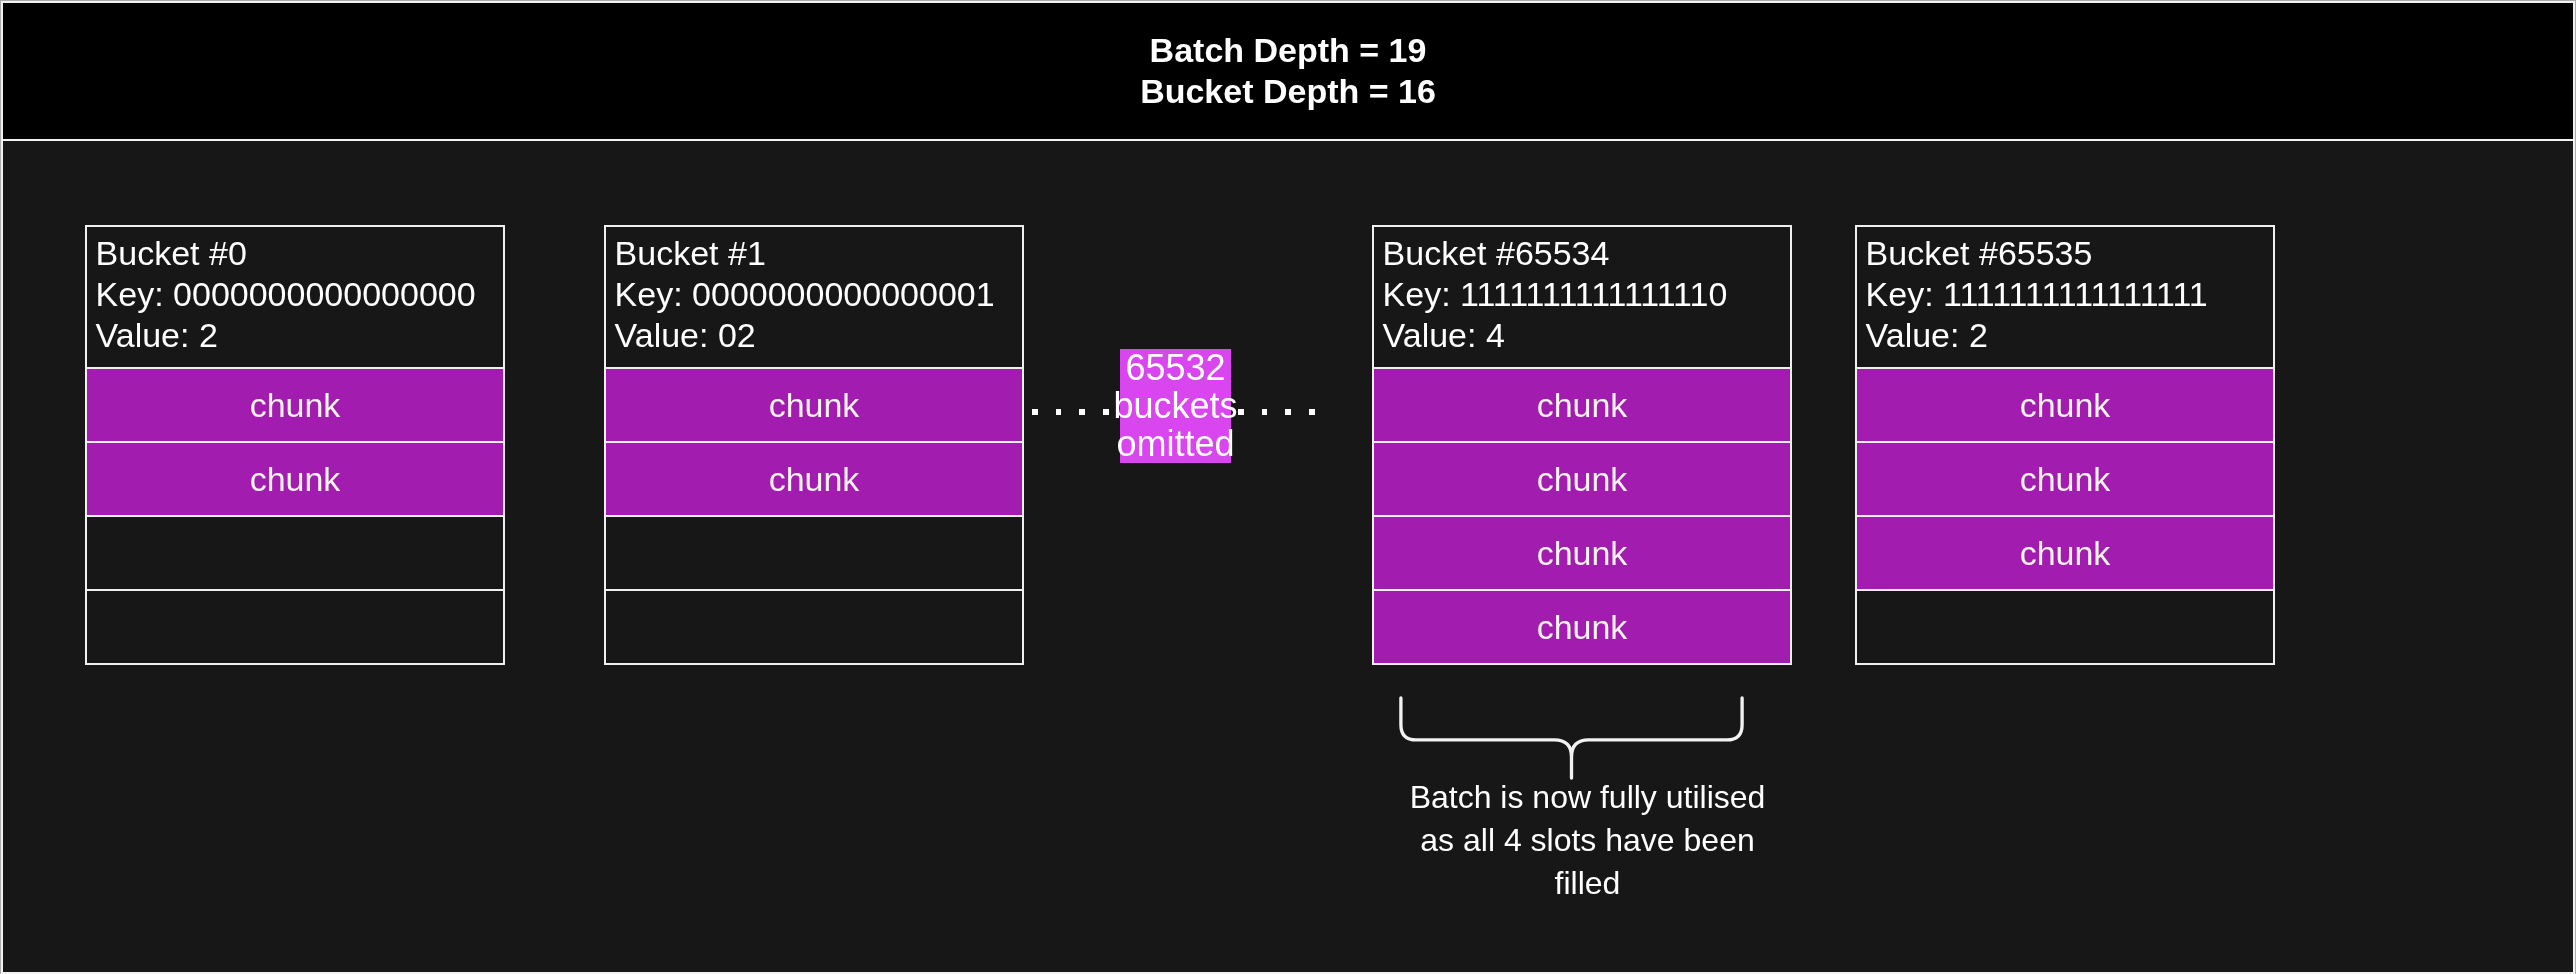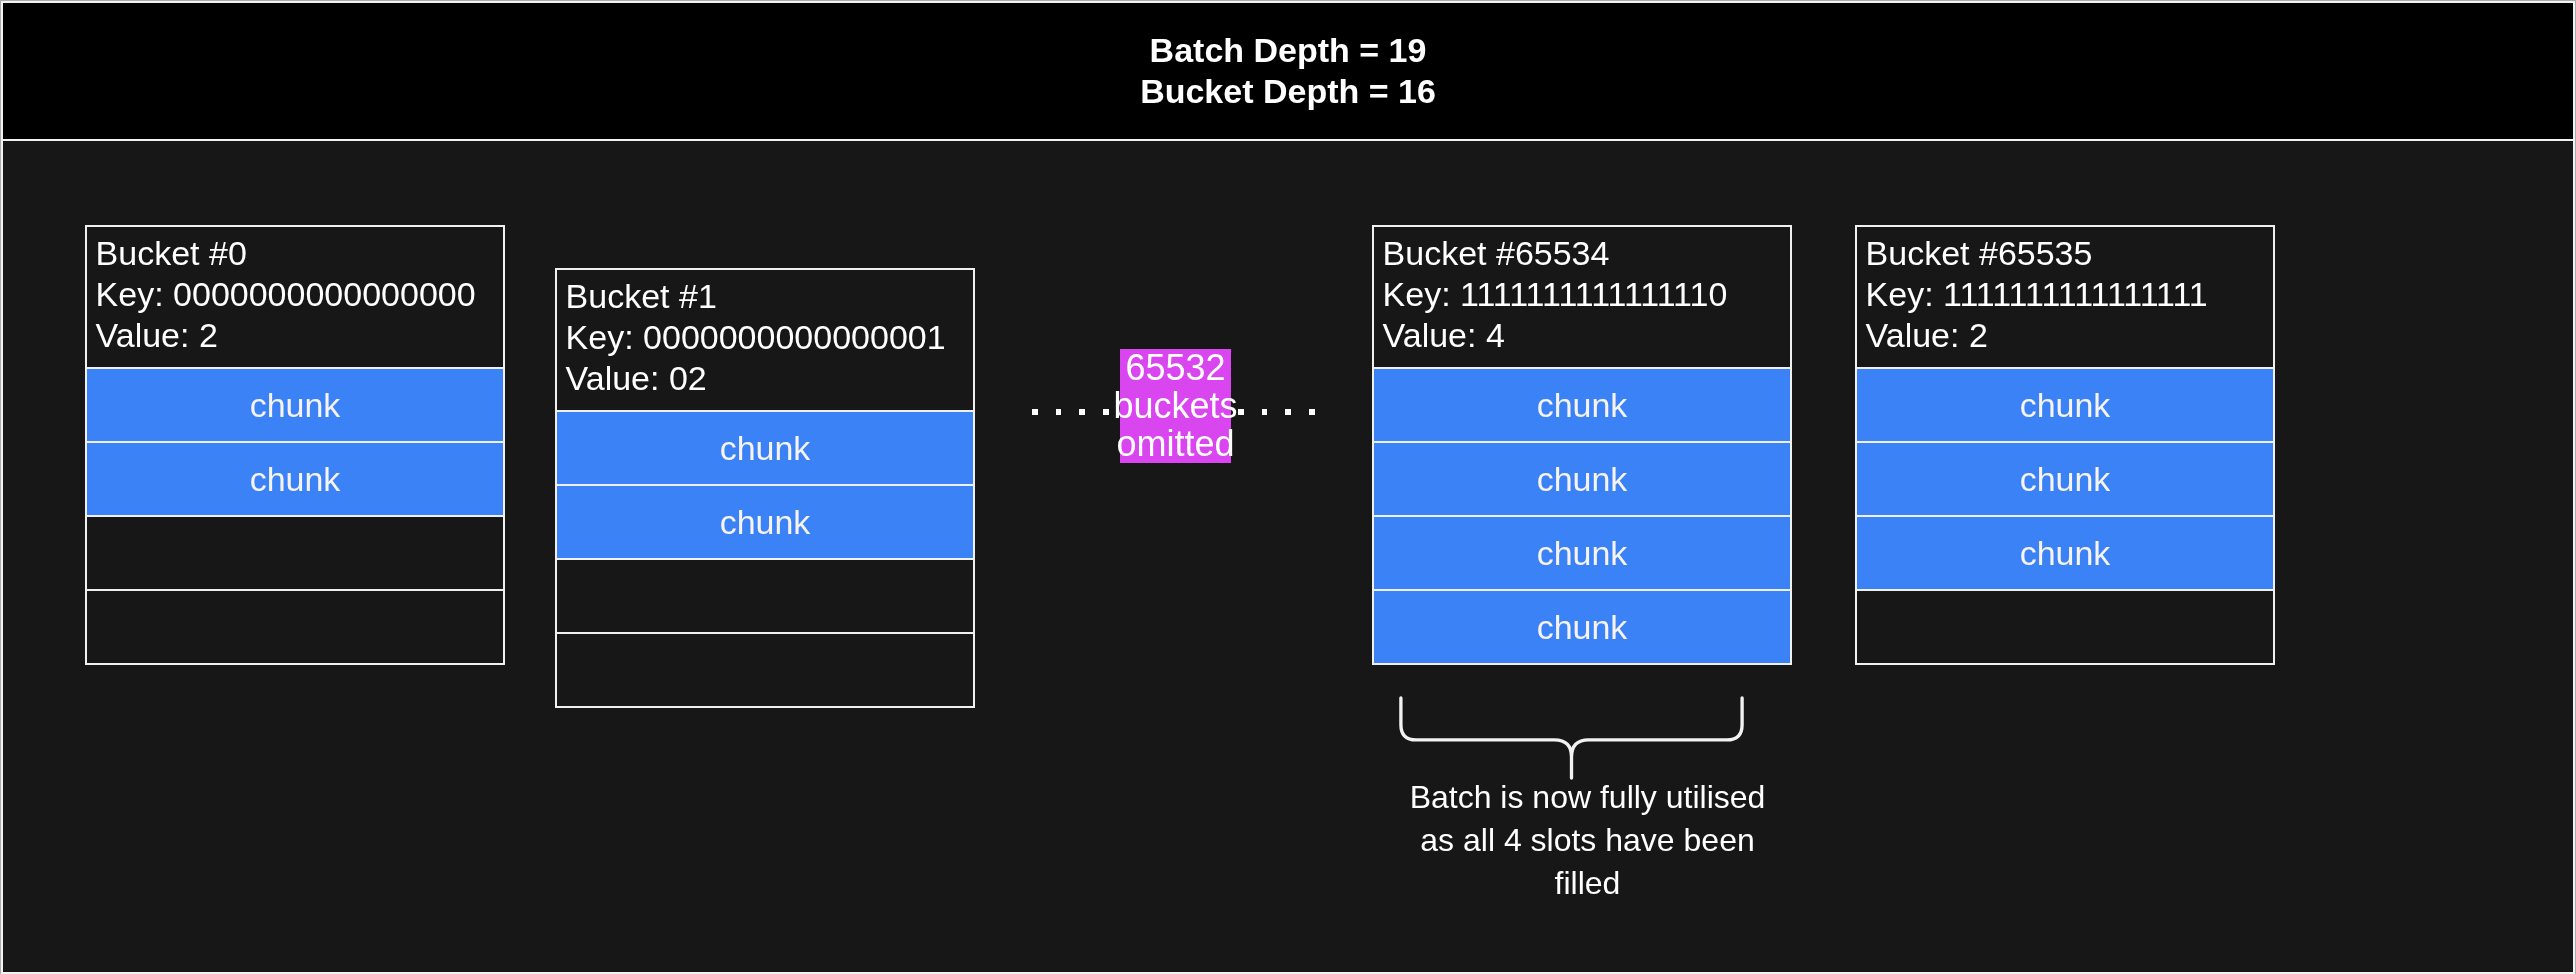--- a/index.html
+++ b/index.html
@@ -33,37 +33,37 @@
   .buckets-layer { position: absolute; inset: 0; }
 
   .bucket {
     position: absolute; top: 84px;
     width: 420px; height: 440px;
     border: 2.4px solid #f0f0f0;
     display: flex; flex-direction: column;
     font-size: 34px;
   }
   .bucket:nth-child(1) { left: 82px; }
-  .bucket:nth-child(2) { left: 552px; margin-top: 43px; }
+  .bucket:nth-child(2) { left: 601px; }
   .bucket:nth-child(3) { left: 1369px; }
   .bucket:nth-child(4) { left: 1852px; }
 
   .bucket-head {
     height: 140px; flex: none;
     padding: 5.7px 5.7px 0 8.6px;
     line-height: 41px;
     white-space: nowrap; overflow: hidden;
   }
 
   .slot {
     flex: 1;
     border-top: 2.4px solid #f0f0f0;
     display: flex; align-items: center; justify-content: center;
   }
-  .slot.filled { background: #3b82f6; color: #f7f3ee; }
+  .slot.filled { background: #a21caf; color: #f7f3ee; }
 
   
   .omitted-box {
     position: absolute; left: 1117px; top: 208px;
     width: 111px; height: 114px;
     background: #d946ef;
     display: flex; flex-direction: column;
     justify-content: center; align-items: center;
     text-align: center;
     font-size: 36px; line-height: 38px;

